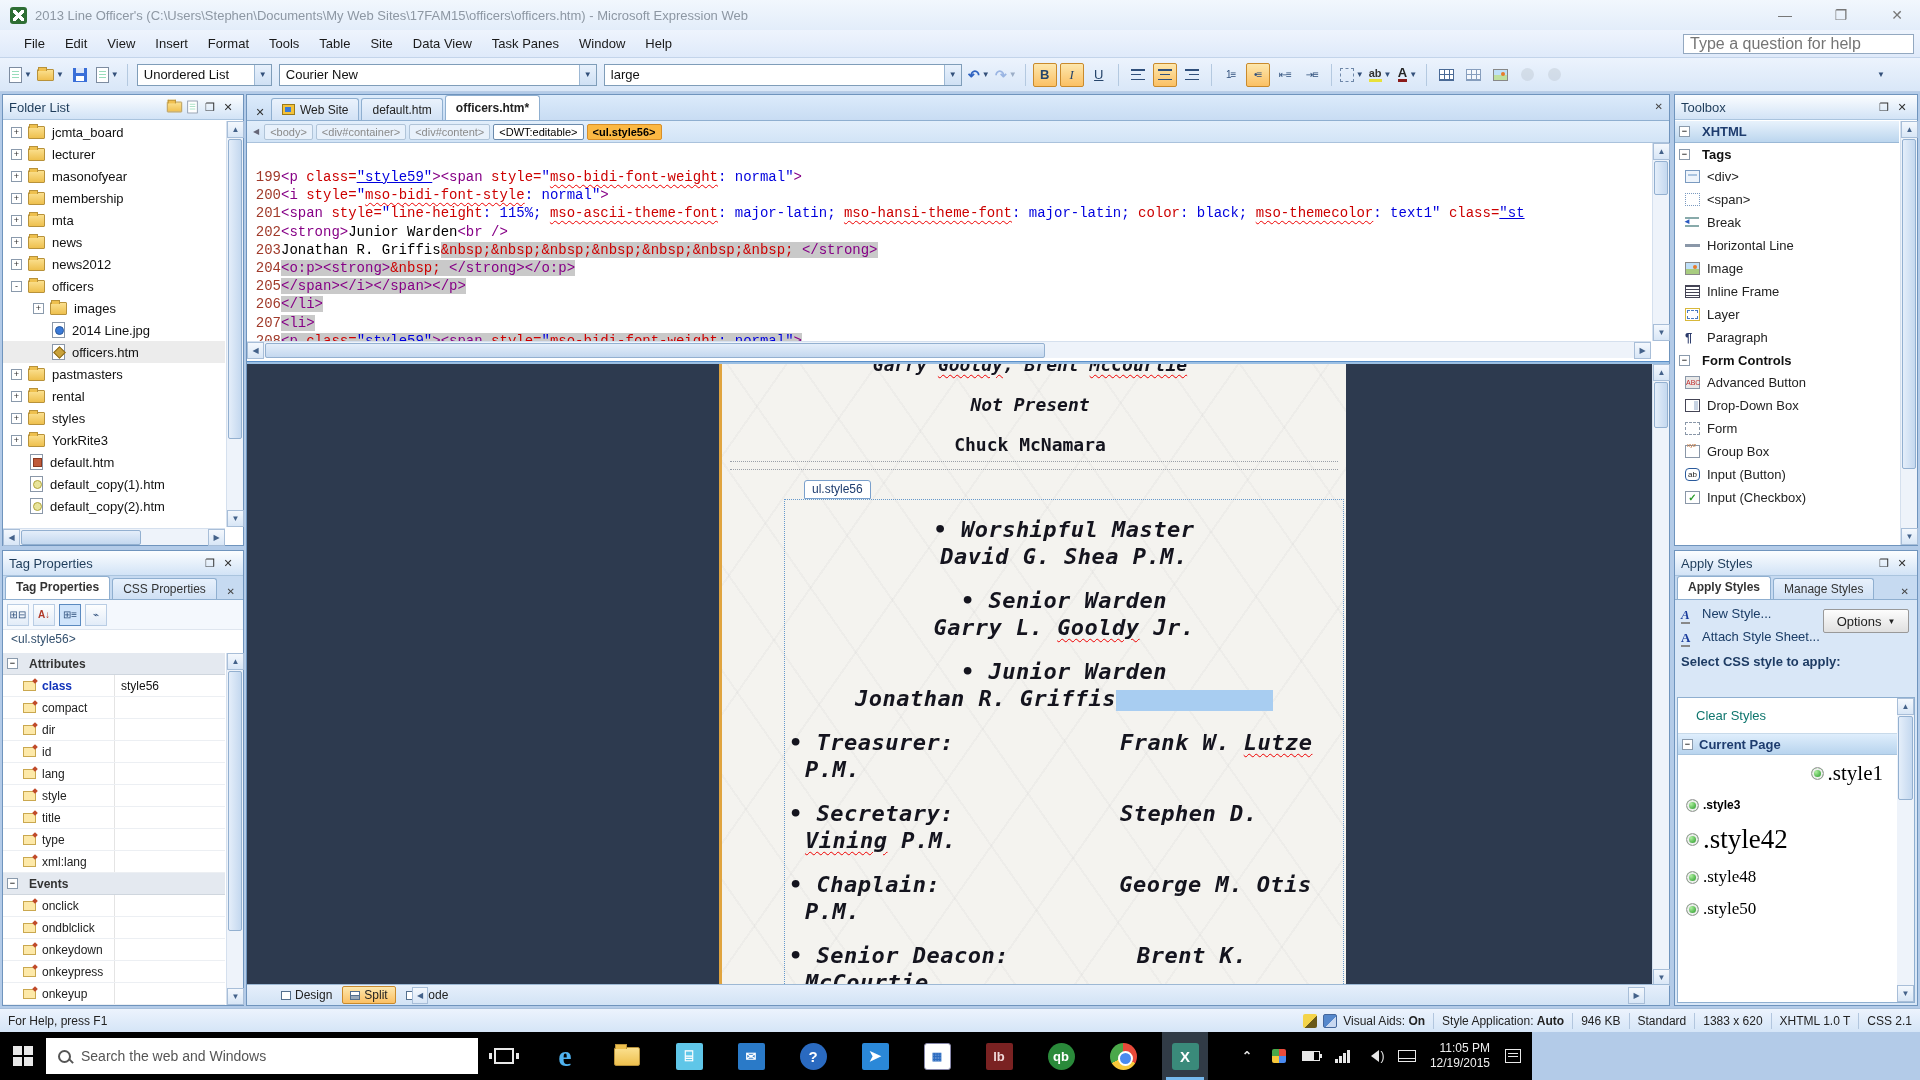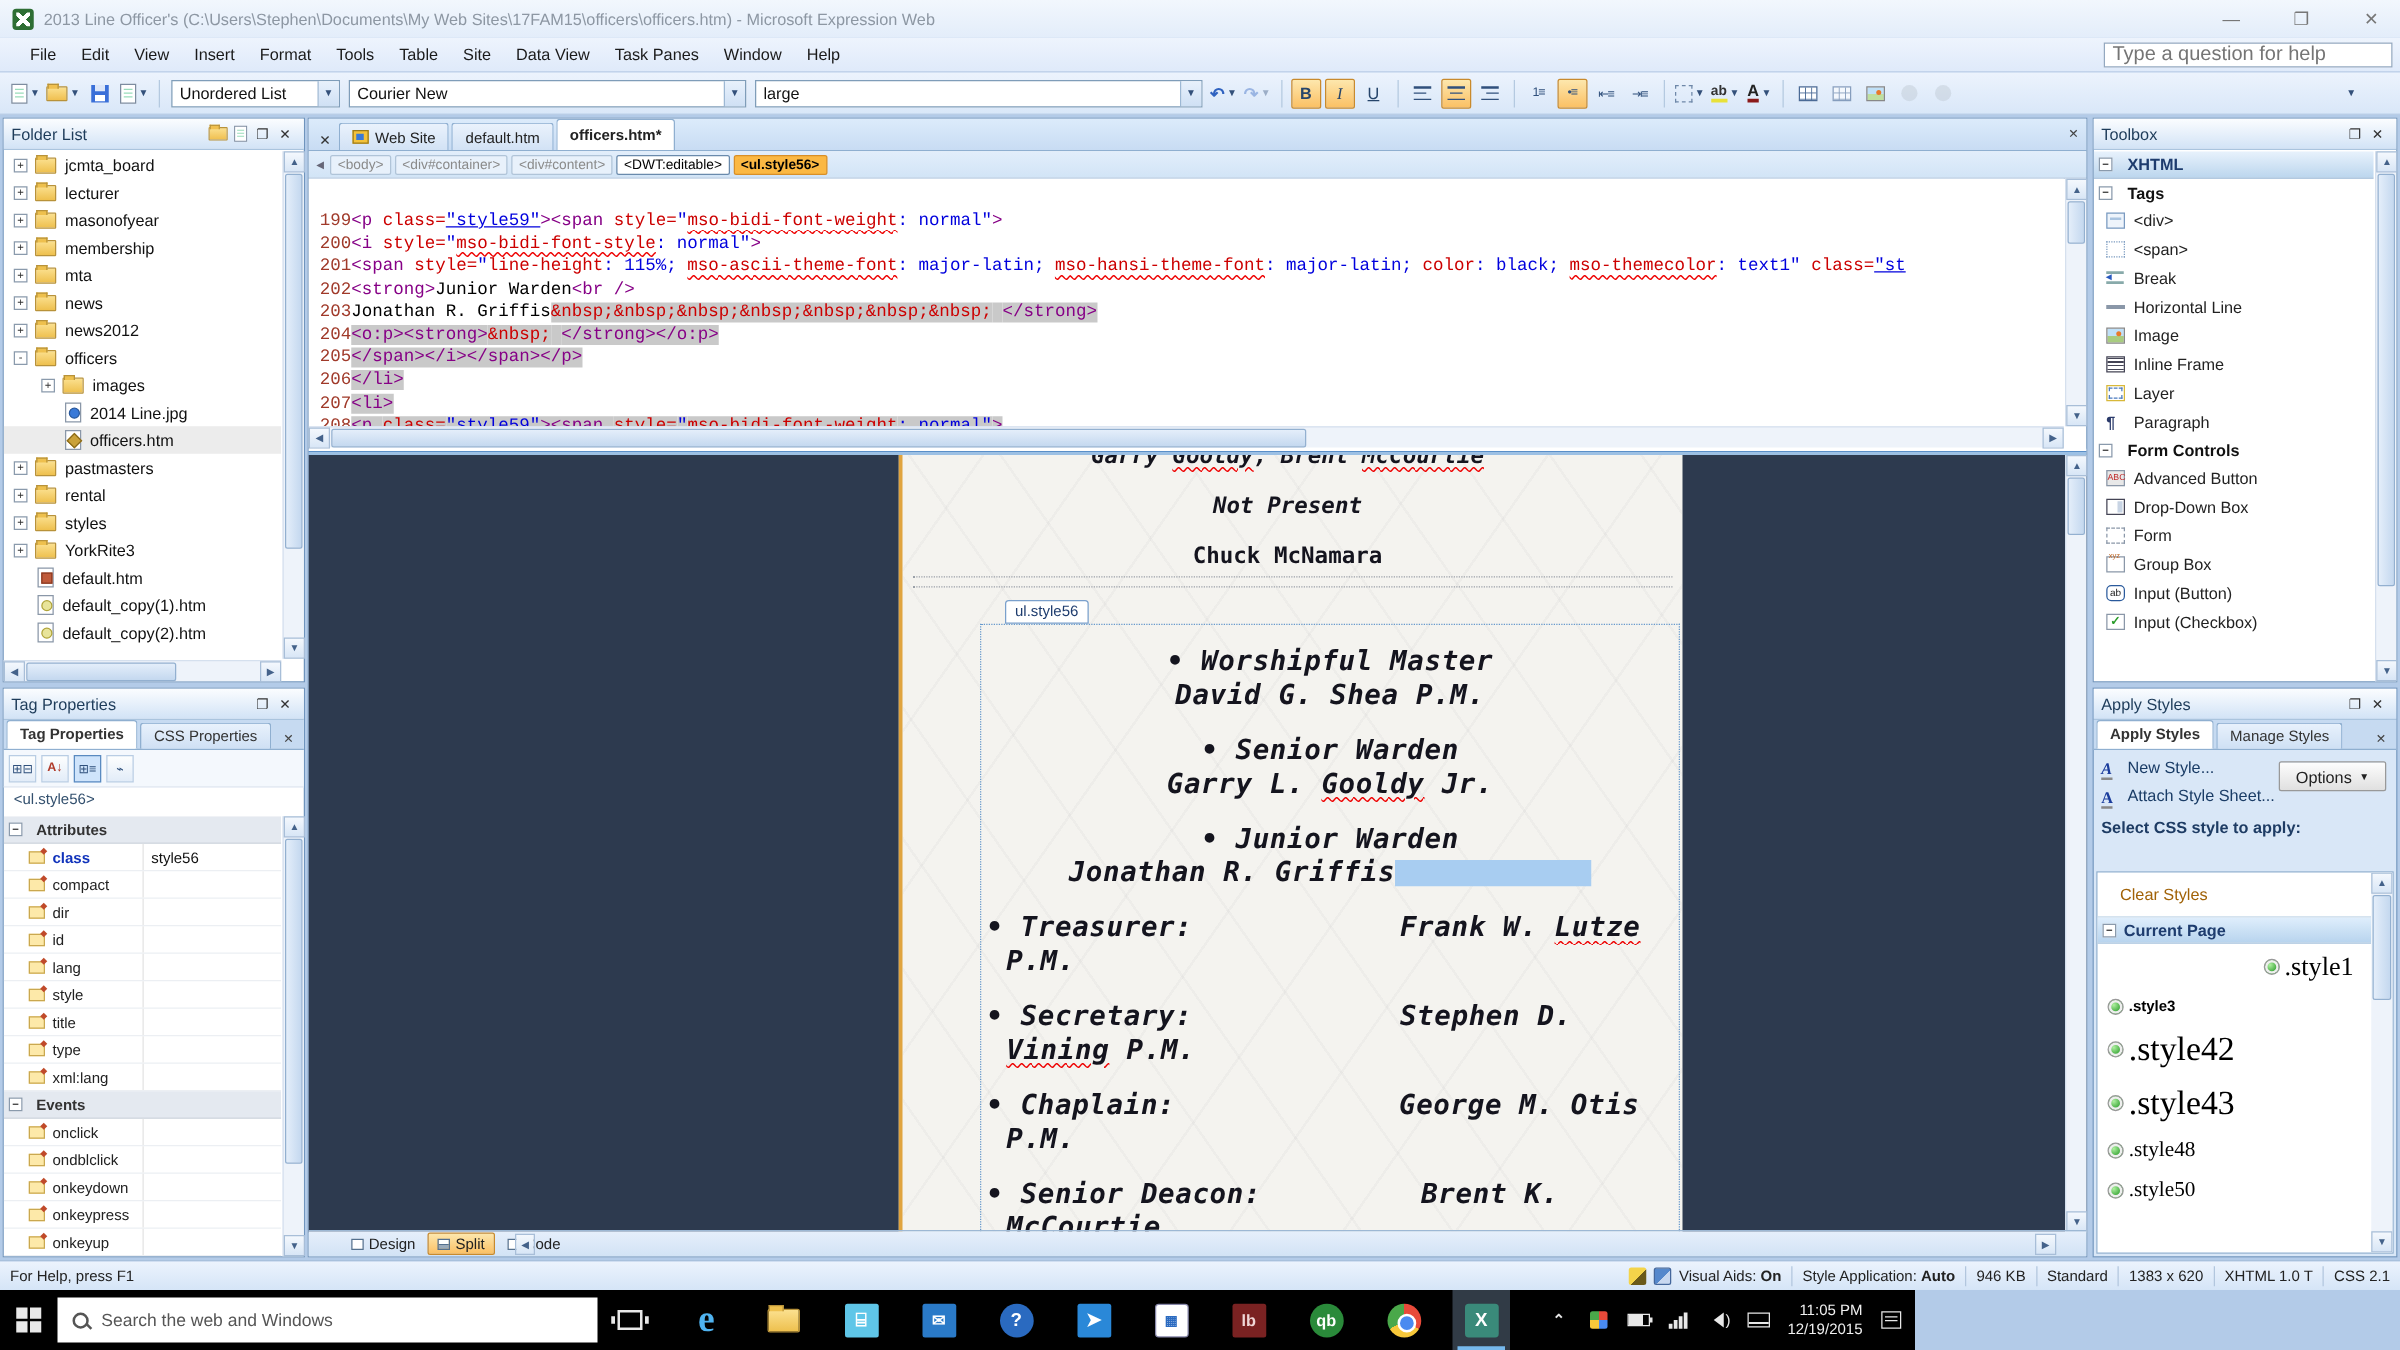--- a/index.html
+++ b/index.html
@@ -194,21 +194,21 @@
 
   
   #styles-panel{left:1674px;top:550px;width:244px;height:456px;background:#d9e7f7;}
   .as-row{display:flex;align-items:center;gap:6px;padding:6px 6px 2px;color:#1a3c66;font-size:13px;}
   .as-a{width:15px;height:13px;font-weight:bold;color:#1a3c9c;font-style:italic;font-family:"Liberation Serif",serif;}
   .as-a::after{content:"A";border-bottom:2px solid #888;}
   #options-btn{position:absolute;right:8px;top:58px;width:86px;height:24px;background:linear-gradient(#fdfdfd,#e0e0e0);border:1px solid #999;border-radius:2px;display:flex;align-items:center;justify-content:center;gap:6px;font-size:13px;color:#222;}
   #select-label{padding:8px 6px 4px;font-weight:bold;color:#1e3c64;font-size:13px;}
   #as-list{position:absolute;left:2px;right:2px;top:146px;bottom:2px;background:#fff;border:1px solid #8fafd0;overflow:hidden;}
   #as-inner{position:absolute;left:0;top:0;right:17px;bottom:0;overflow:hidden;}
-  .clear-styles{padding:10px 0 10px 18px;font-size:13px;color:#a16207;}
+  .clear-styles{padding:10px 0 10px 18px;font-size:13px;color:#0f766e;}
   .cp-band{height:22px;background:linear-gradient(#dfeefc,#b8d4ee);display:flex;align-items:center;gap:6px;padding-left:4px;font-weight:bold;color:#1e3c6e;font-size:13px;border-top:1px solid #c8daea;border-bottom:1px solid #a8c4de;}
   .exp2{width:11px;height:11px;border:1px solid #8a9aac;background:#fff;font-size:9px;line-height:9px;text-align:center;color:#333;flex:none;}
   .sdot{width:13px;height:13px;border-radius:50%;background:radial-gradient(circle at 4px 4px,#aef0a0,#2a9c2a 70%);border:1px solid #999;box-shadow:0 0 0 2px #eee inset;flex:none;}
   .style-item{display:flex;align-items:center;gap:4px;padding:6px 8px;font-family:"Liberation Serif",serif;color:#000;}
   .style-item.right{justify-content:flex-end;padding-right:14px;}
   .style-item.sans{font-family:"Liberation Sans",sans-serif;font-weight:bold;}
   #as-vsb{position:absolute;right:0;top:0;width:17px;bottom:0;background:#eef3fa;}
 
   
   #statusbar{position:absolute;left:0;top:1008px;width:1920px;height:24px;background:linear-gradient(#ecf3fd,#d5e5f7);border-top:1px solid #a8c0dc;display:flex;align-items:center;font-size:12px;color:#222;padding:0 8px;}
@@ -863,24 +863,20 @@
           <div class="style-item sans">
             <span class="sdot"></span>
             <span style="font-size: 12px;">.style3</span>
           </div>
           <div class="style-item">
             <span class="sdot"></span>
             <span style="font-size: 27px;">.style42</span>
           </div>
           <div class="style-item">
             <span class="sdot"></span>
-            <span style="font-size: 27px;">.style43</span>
-          </div>
-          <div class="style-item">
-            <span class="sdot"></span>
             <span style="font-size: 17px;">.style48</span>
           </div>
           <div class="style-item">
             <span class="sdot"></span>
             <span style="font-size: 17px;">.style50</span>
           </div>
         </div>
       <div id="as-vsb">
         <span class="sb-btn" style="top:0;">▲</span>
         <span class="sb-th" style="left:1px;right:1px;top:18px;height:84px;"></span>

